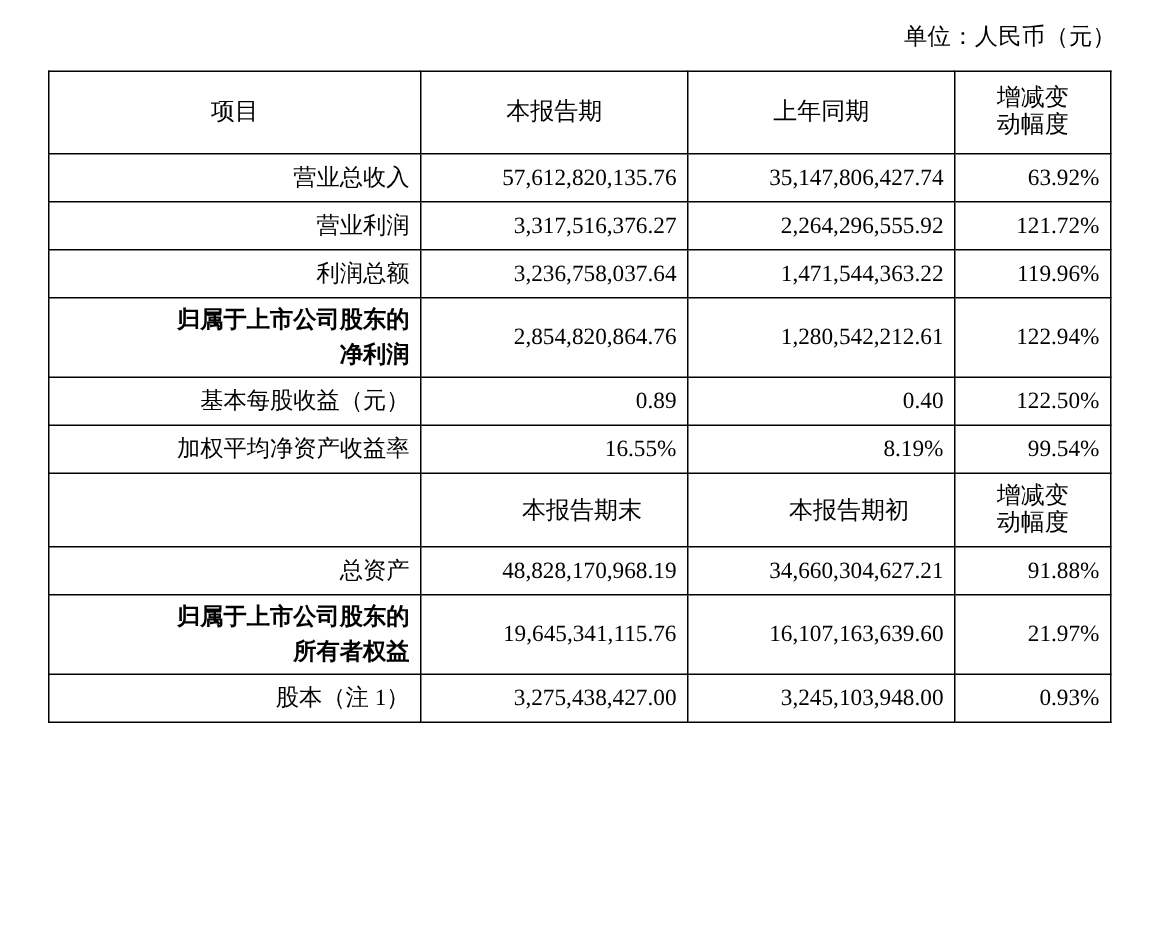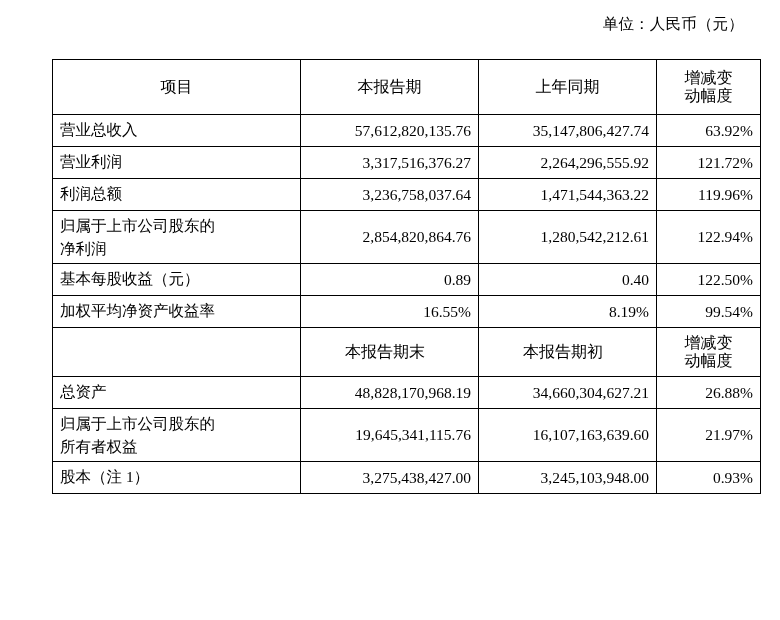--- a/index.html
+++ b/index.html
@@ -25,26 +25,25 @@
     position: absolute;
     top: 14px;
     right: 36px;
     font-size: 15.5px;
     letter-spacing: 0.2px;
     white-space: nowrap;
   }
   table.fin {
     position: absolute;
     top: 47px;
-    left: 52px;
+    left: 32px;
     width: 708px;
     border-collapse: collapse;
     table-layout: fixed;
     font-size: 15.5px;
-    margin-top: 12px;
   }
   table.fin col.c0 { width: 248px; }
   table.fin col.c1 { width: 178px; }
   table.fin col.c2 { width: 178px; }
   table.fin col.c3 { width: 104px; }
 
   table.fin td, table.fin th {
     border: 1px solid #000000;
     padding: 0 7px;
     vertical-align: middle;
@@ -54,27 +53,28 @@
     text-align: center;
     font-weight: bold;
     height: 54px;
     line-height: 1.18;
     font-size: 16px;
   }
   .hdr-row td.two-line {
     line-height: 1.15;
   }
   .lbl {
-    text-align: left;
+    text-align: right;
     font-weight: bold;
     height: 31px;
   }
   .lbl.tall {
     height: 52px;
     line-height: 1.5;
+    font-weight: bold;
   }
   .num {
     text-align: right;
     height: 31px;
     white-space: nowrap;
   }
   .num.tall {
     height: 52px;
     padding-left: 28px;
   }
@@ -84,21 +84,21 @@
   }
   .mid-hdr td {
     height: 48px;
     font-weight: bold;
     font-size: 16px;
   }
   .mid-hdr td.blank {
     border-right: 1px solid #000000;
   }
   .mid-hdr td.r {
-    text-align: left;
+    text-align: center;
     padding-left: 44px;
   }
   .mid-hdr td.c {
     text-align: center;
     line-height: 1.15;
   }
 </style>
 </head>
 <body>
 
@@ -167,21 +167,21 @@
         <td class="blank"></td>
         <td class="r">本报告期末</td>
         <td class="r">本报告期初</td>
         <td class="c">增减变<br>动幅度</td>
       </tr>
 
       <tr>
         <td class="lbl">总资产</td>
         <td class="num">48,828,170,968.19</td>
         <td class="num">34,660,304,627.21</td>
-        <td class="num pct">26.88%</td>
+        <td class="num pct">91.88%</td>
       </tr>
 
       <tr>
         <td class="lbl tall">归属于上市公司股东的<br>所有者权益</td>
         <td class="num tall">19,645,341,115.76</td>
         <td class="num tall">16,107,163,639.60</td>
         <td class="num pct tall">21.97%</td>
       </tr>
 
       <tr>

